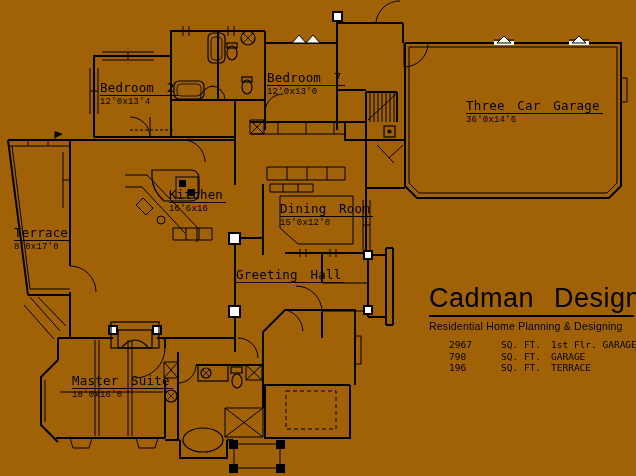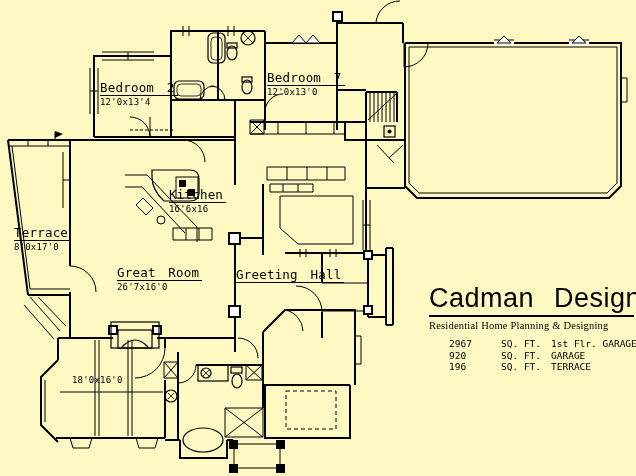--- a/index.html
+++ b/index.html
@@ -1,37 +1,37 @@
 <!DOCTYPE html>
 <html><head>
 <meta charset="utf-8">
 <style>
   html,body{margin:0;padding:0;background:#ffffff;}
   .canvas{
-    position:relative;width:636px;height:476px;background:#fef9c3;
+    position:relative;width:636px;height:476px;background:#a16207;
     color:#000;font-family:"DejaVu Sans Mono",monospace;overflow:hidden;
   }
   .plan-svg{position:absolute;left:0;top:0;}
   .room-label{
     position:absolute;display:inline-flex;flex-direction:column;
     line-height:1.05;white-space:nowrap;
   }
   .rname{
     font-size:12.5px;letter-spacing:0.2px;word-spacing:5px;
     border-bottom:1.5px solid #000;padding:0 3px 1px 0;
   }
-  .rdims{font-size:9px;margin-top:2px;letter-spacing:0.2px;}
+  .rdims{font-size:9px;margin-top:2px;letter-spacing:0.2px;font-family:Liberation Mono, monospace;}
   .brand{position:absolute;left:429px;top:283px;width:205px;}
   .brand-name{
     font-family:"Liberation Sans",sans-serif;font-size:27px;font-weight:400;
     letter-spacing:0.5px;word-spacing:12px;white-space:nowrap;
     border-bottom:2px solid #000;padding-bottom:1px;
   }
   .brand-tagline{
-    font-family:Liberation Serif, serif;font-size:10.5px;margin-top:3px;
+    font-family:Liberation Sans, sans-serif;font-size:10.5px;margin-top:3px;
     white-space:nowrap;letter-spacing:0.2px;
   }
   .area-table{margin:7px 0 0 20px;font-size:9.5px;line-height:11.5px;}
   .area-row{display:grid;grid-template-columns:52px 50px auto;white-space:nowrap;}
 </style>
 </head>
 <body>
 
 <div class="canvas">
 
@@ -182,51 +182,56 @@
   </svg>
 
   <div class="room-label" style="left:100px;top:81px">
     <span class="rname">Bedroom 2</span>
     <span class="rdims">12'0x13'4</span>
   </div>
   <div class="room-label" style="left:267px;top:71px">
     <span class="rname">Bedroom 7</span>
     <span class="rdims">12'0x13'0</span>
   </div>
+  <div class="room-label" style="left:466px;top:99px">
+    <span class="rname">Three Car Garage</span>
+    <span class="rdims">36'0x14'6</span>
+  </div>
   <div class="room-label" style="left:169px;top:188px">
     <span class="rname">Kitchen</span>
     <span class="rdims">16'6x16</span>
   </div>
+  <div class="room-label" style="left:280px;top:202px">
+    <span class="rname">Dining Room</span>
+    <span class="rdims">15'0x12'0</span>
+  </div>
   <div class="room-label" style="left:14px;top:226px">
     <span class="rname">Terrace</span>
     <span class="rdims">8'0x17'0</span>
   </div>
-  <div class="room-label" style="left:117px;top:266px">
-    <span class="rname">Great Room</span>
-    <span class="rdims">26'7x16'0</span>
-  </div>
   <div class="room-label" style="left:236px;top:268px">
     <span class="rname">Greeting Hall</span>
     <span class="rdims"></span>
   </div>
   <div class="room-label" style="left:72px;top:374px">
+    <span class="rname">Master Suite</span>
     <span class="rdims">18'0x16'0</span>
   </div>
 
   <div class="brand">
     <div class="brand-name">Cadman Designs</div>
     <div class="brand-tagline">Residential Home Planning &amp; Designing</div>
     <div class="area-table">
       <div class="area-row">
         <span>2967</span>
         <span>SQ. FT.</span>
         <span>1st Flr. GARAGE</span>
       </div>
       <div class="area-row">
-        <span>920</span>
+        <span>790</span>
         <span>SQ. FT.</span>
         <span>GARAGE</span>
       </div>
       <div class="area-row">
         <span>196</span>
         <span>SQ. FT.</span>
         <span>TERRACE</span>
       </div>
     </div>
   </div>

